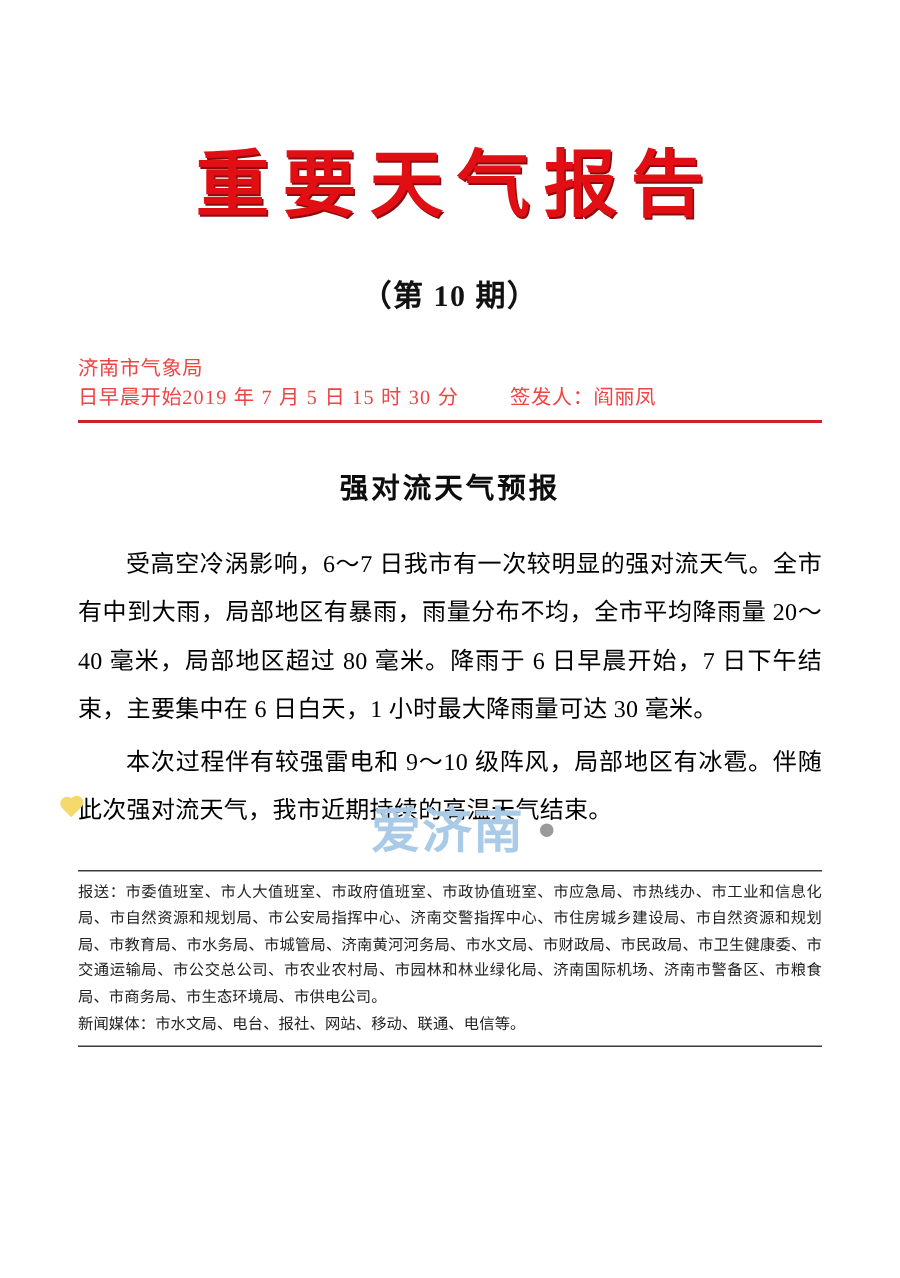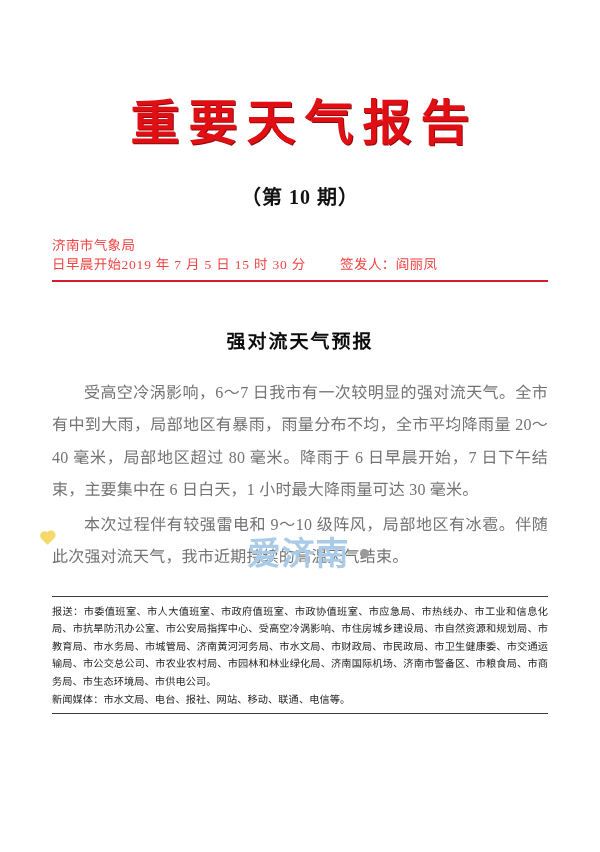--- a/index.html
+++ b/index.html
@@ -85,37 +85,37 @@
     border-top: 2.2px solid #cf2027;
     margin: 5px 0 0 0;
   }
 
   
   .section-title {
     text-align: center;
     font-size: 19px;
     font-weight: 700;
     letter-spacing: 2px;
-    margin: 44px 0 0 0;
+    margin: 28px 0 0 0;
     color: #0d0d0d;
     font-family: "DejaVu Serif", "Liberation Serif", serif;
   }
 
   
   .body-copy {
     margin-top: 24px;
   }
   .body-copy p {
     margin: 0 0 2px 0;
     font-size: 16px;
     line-height: 2.03;
     text-align: justify;
     text-indent: 2em;
     letter-spacing: 0.2px;
-    color: #737373;
+    color: #000000;
   }
 
   
   .dist-sep {
     height: 0;
     border: 0;
     border-top: 1px solid #3c3c3c;
     margin: 22px 0 0 0;
   }
   .dist-block {
@@ -223,21 +223,21 @@
 
   <h2 class="section-title">强对流天气预报</h2>
 
   <div class="body-copy">
     <p>受高空冷涡影响，6～7 日我市有一次较明显的强对流天气。全市有中到大雨，局部地区有暴雨，雨量分布不均，全市平均降雨量 20～40 毫米，局部地区超过 80 毫米。降雨于 6 日早晨开始，7 日下午结束，主要集中在 6 日白天，1 小时最大降雨量可达 30 毫米。</p>
     <p>本次过程伴有较强雷电和 9～10 级阵风，局部地区有冰雹。伴随此次强对流天气，我市近期持续的高温天气结束。</p>
   </div>
 
   <hr class="dist-sep">
   <div class="dist-block">
-    <p>报送：市委值班室、市人大值班室、市政府值班室、市政协值班室、市应急局、市热线办、市工业和信息化局、市抗旱防汛办公室、市公安局指挥中心、受高空冷涡影响、市住房城乡建设局、市自然资源和规划局、市教育局、市水务局、市城管局、济南黄河河务局、市水文局、市财政局、市民政局、市卫生健康委、市交通运输局、市公交总公司、市农业农村局、市园林和林业绿化局、济南国际机场、济南市警备区、市粮食局、市商务局、市生态环境局、市供电公司。</p>
+    <p>报送：市委值班室、市人大值班室、市政府值班室、市政协值班室、市应急局、市热线办、市工业和信息化局、市自然资源和规划局、市公安局指挥中心、济南交警指挥中心、市住房城乡建设局、市自然资源和规划局、市教育局、市水务局、市城管局、济南黄河河务局、市水文局、市财政局、市民政局、市卫生健康委、市交通运输局、市公交总公司、市农业农村局、市园林和林业绿化局、济南国际机场、济南市警备区、市粮食局、市商务局、市生态环境局、市供电公司。</p>
     <p class="dist-media">新闻媒体：市水文局、电台、报社、网站、移动、联通、电信等。</p>
   </div>
 
   <hr class="footer-sep">
 
   <div class="watermark">
     <span class="wm-text">爱济南</span>
     <span class="wm-heart"></span>
     <span class="wm-dot"></span>
   </div>

